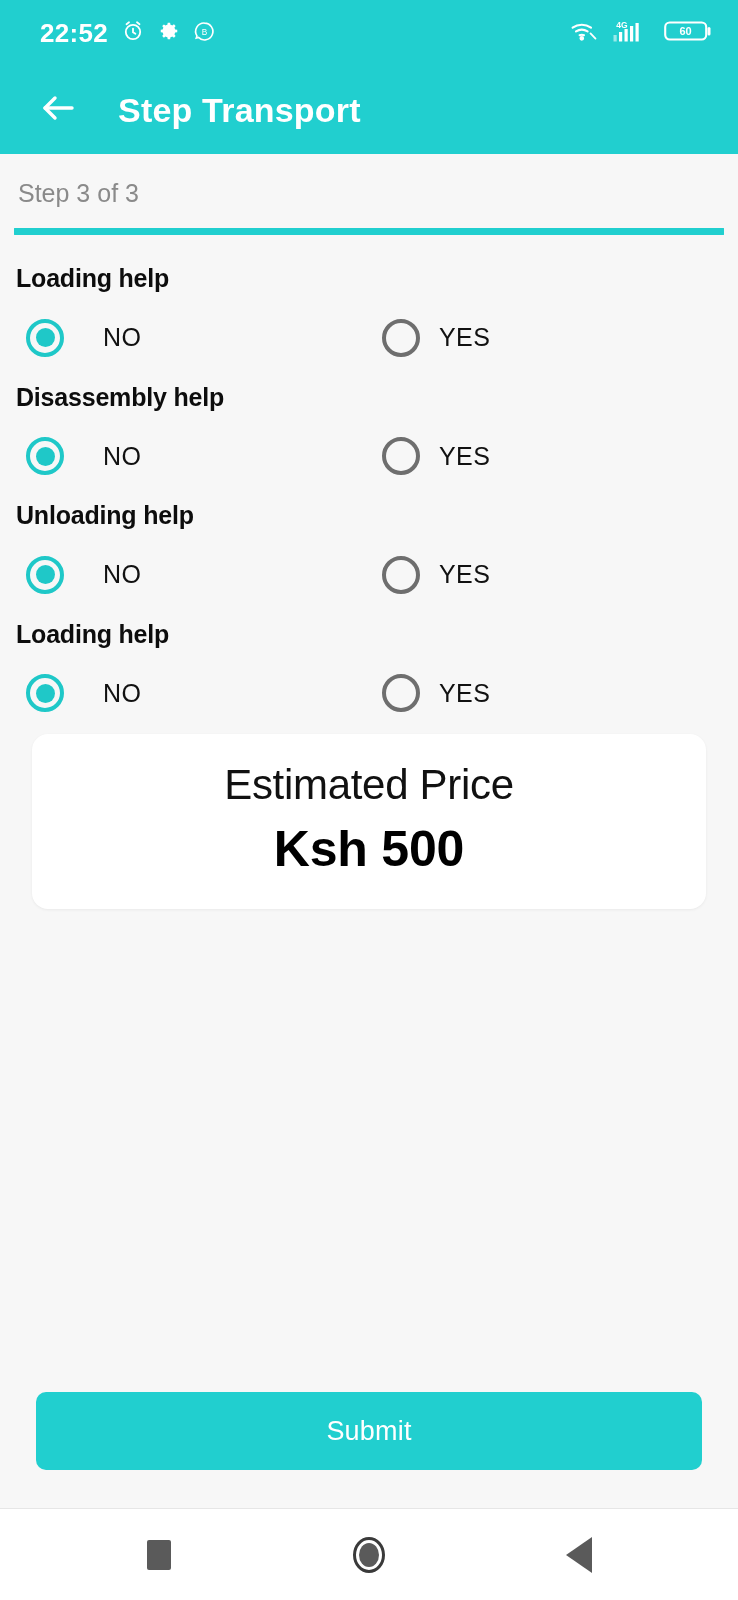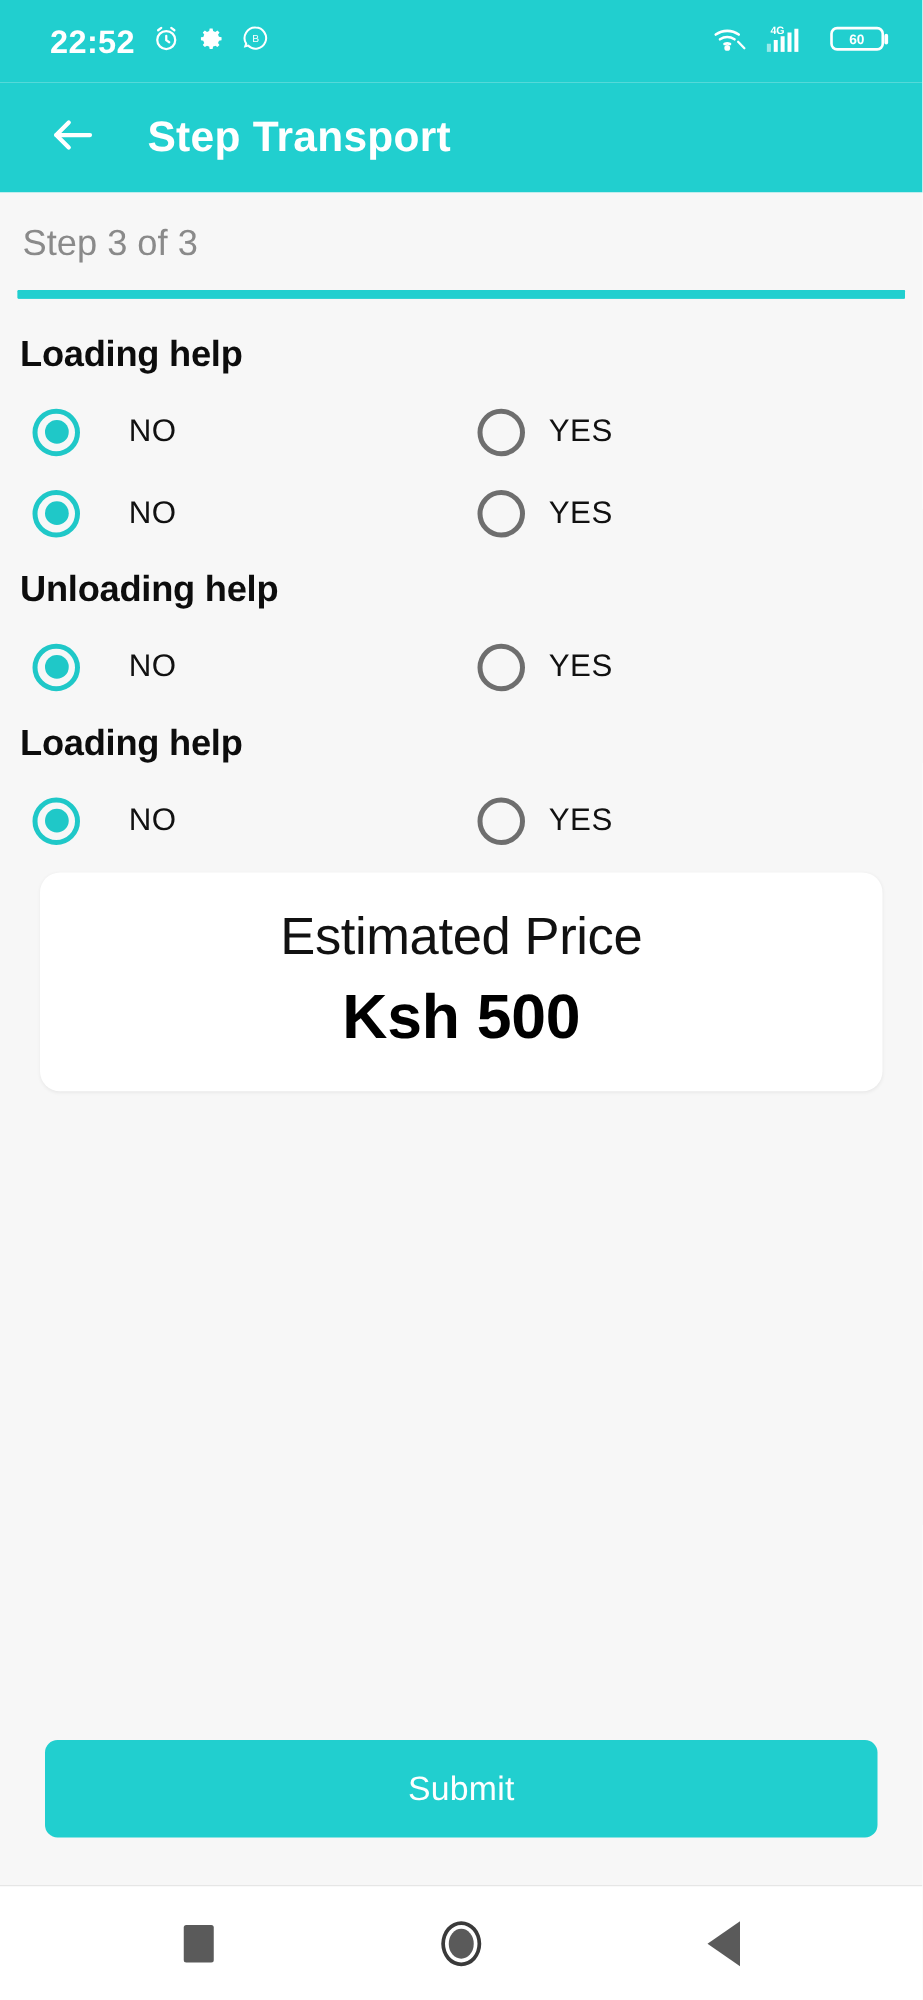--- a/index.html
+++ b/index.html
@@ -80,21 +80,21 @@
     flex: 1 1 auto;
     background: #F7F7F7;
     position: relative;
     display: flex;
     flex-direction: column;
     min-height: 0;
   }
 
   .step-label {
     color: #8A8A8A;
-    font-size: 29px;
+    font-size: 25px;
     padding: 27px 0 0 18px;
     line-height: 1;
   }
 
   .progress-track {
     margin: 22px 14px 0 14px;
     height: 7px;
     background: #21CFCF;
     border-radius: 1px;
     position: relative;
@@ -107,21 +107,21 @@
   }
 
   .form-area {
     padding: 0 16px;
   }
 
   .q-group { margin-top: 27px; }
   .q-group.first { margin-top: 30px; }
 
   .q-title {
-    font-size: 29px;
+    font-size: 25px;
     font-weight: bold;
     color: #0D0D0D;
     letter-spacing: -0.2px;
     line-height: 1.1;
   }
 
   .q-options {
     display: flex;
     align-items: center;
     margin-top: 26px;
@@ -352,20 +352,21 @@
               </span>
               <span class="opt-label">NO</span>
             </label>
             <label class="opt">
               <span class="radio off"></span>
               <span class="opt-label">YES</span>
             </label>
           </div>
         </div>
         <div class="q-group">
+          <div class="q-title">Disassembly help</div>
           <div class="q-options">
             <label class="opt col1">
               <span class="radio on">
                 <span class="dot"></span>
               </span>
               <span class="opt-label">NO</span>
             </label>
             <label class="opt">
               <span class="radio off"></span>
               <span class="opt-label">YES</span>

